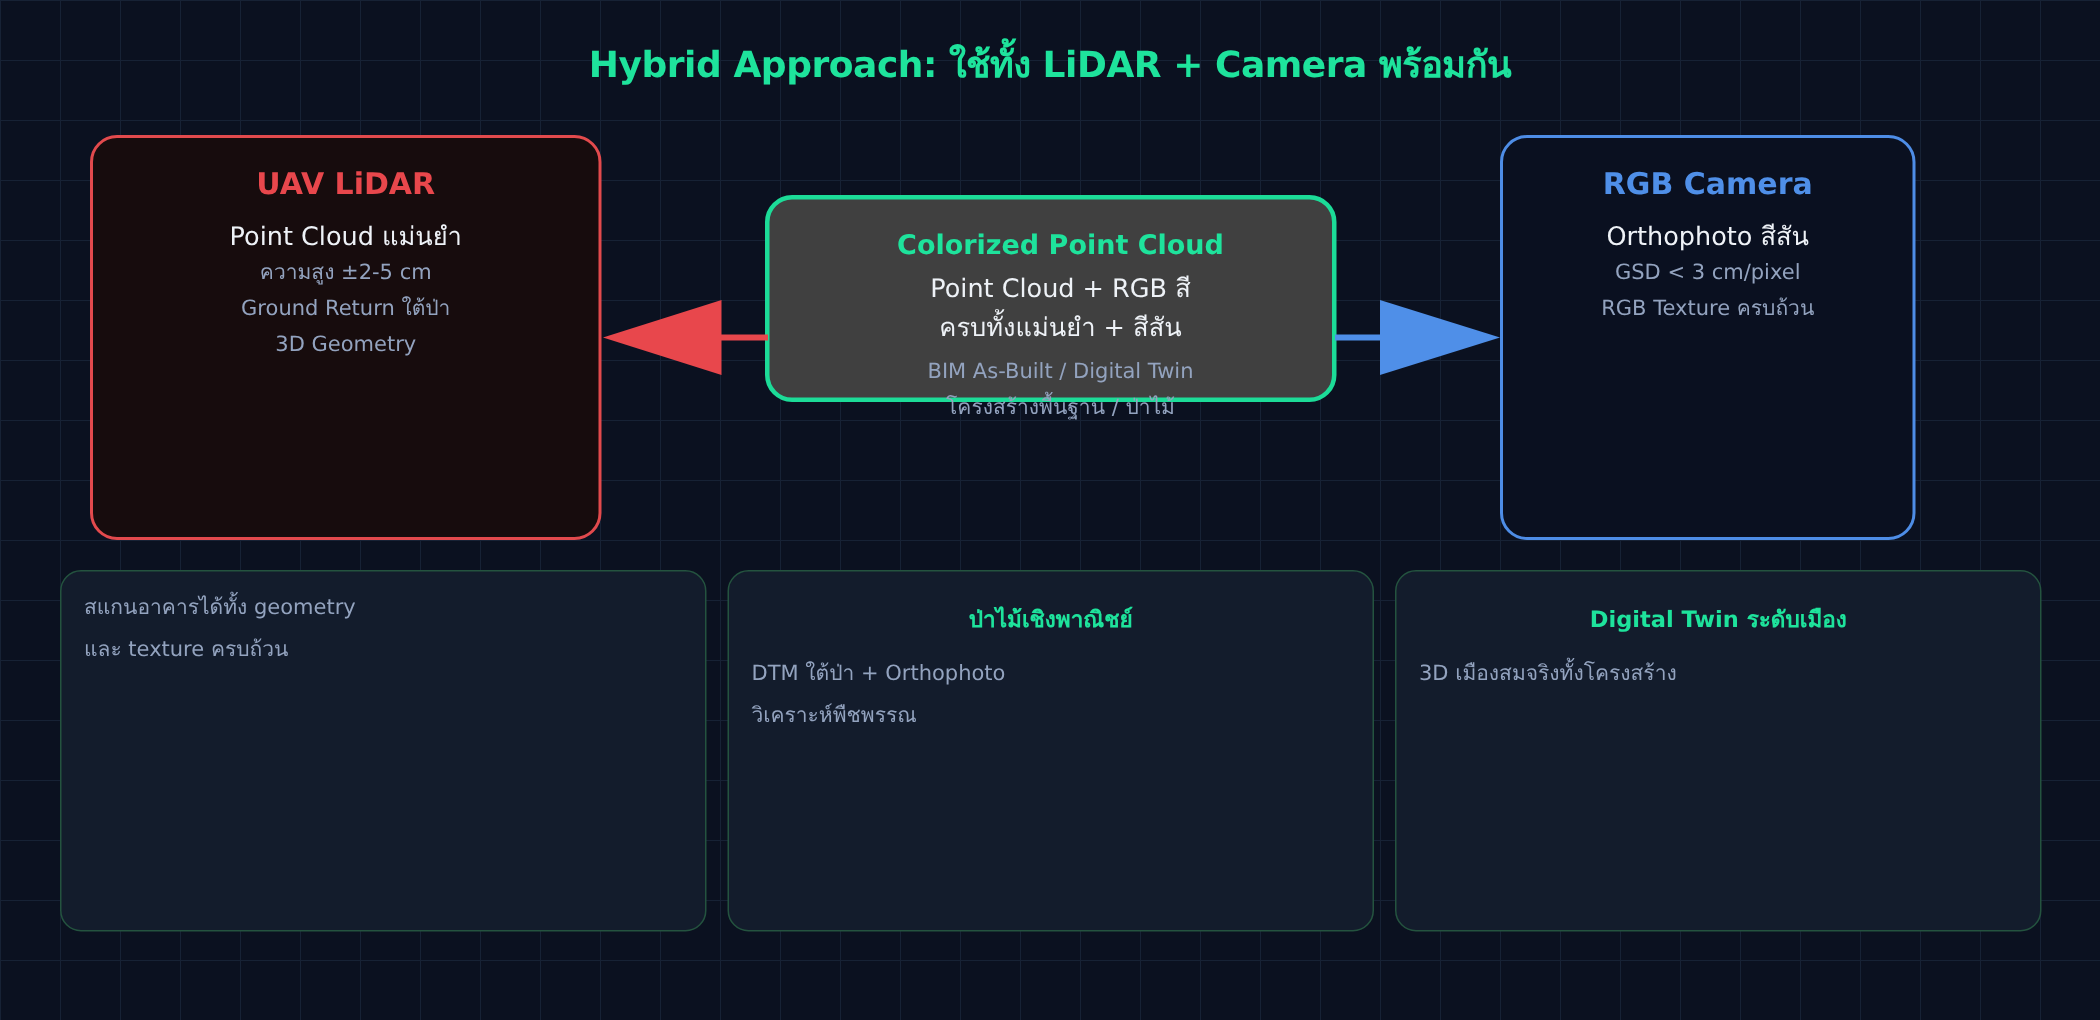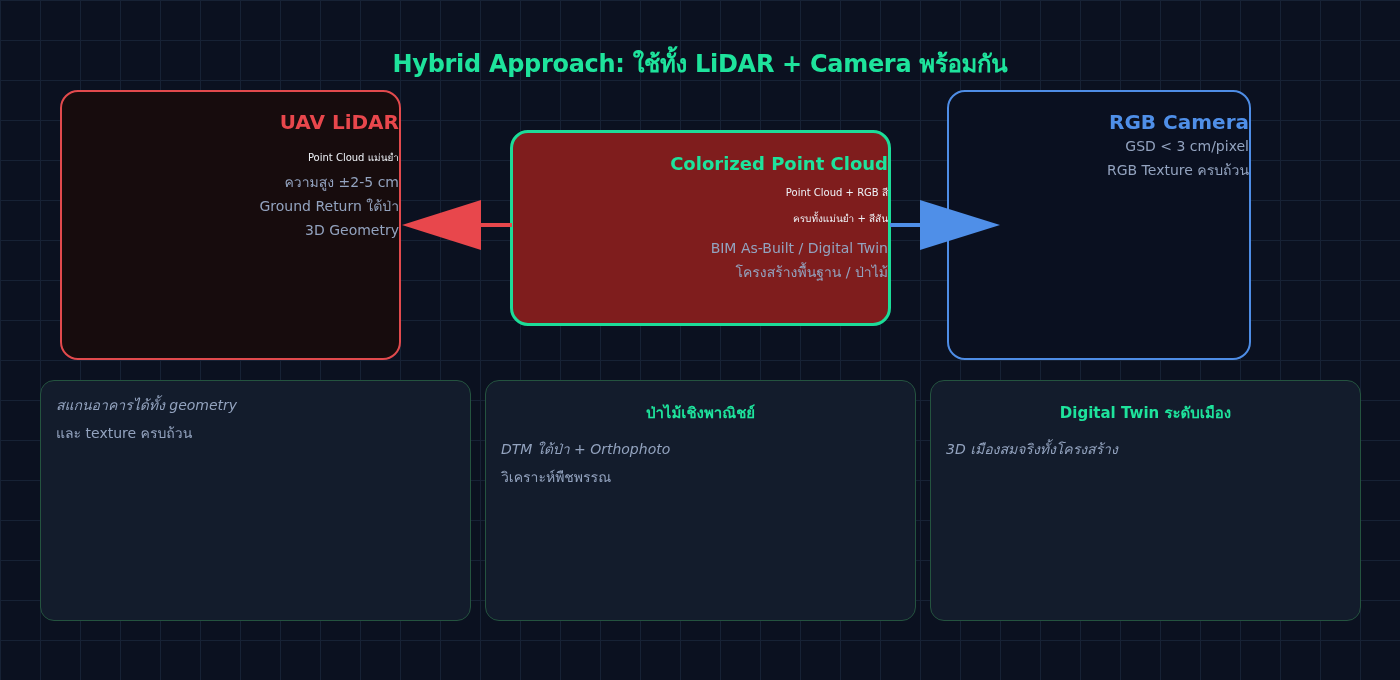--- a/index.html
+++ b/index.html
@@ -7,45 +7,45 @@
     width: 1400px; height: 680px; position: relative; overflow: hidden;
     background-color: #0b1120;
     background-image:
       linear-gradient(to right, #172235 1px, transparent 1px),
       linear-gradient(to bottom, #172235 1px, transparent 1px);
     background-size: 40px 40px;
     background-position: 0 0;
     font-family: "DejaVu Sans", sans-serif;
   }
   .title {
-    position: absolute; left: 0; top: 44px; width: 1400px; text-align: center;
+    position: absolute; left: 0; top: 23px; width: 1400px; text-align: center;
     font-size: 24px; font-weight: bold; color: #1ee39c; letter-spacing: -0.3px;
   }
   .box {
-    position: absolute; box-sizing: border-box; border-radius: 18px; text-align: right;
+    position: absolute; box-sizing: border-box; border-radius: 18px; text-align: center;
   }
   .box .h { font-weight: bold; font-size: 20px; margin-top: 18px; }
-  .box .main { color: #eef2f7; font-size: 10px; }
+  .box .main { color: #eef2f7; font-size: 17px; }
   .box .sub { color: #93a3bf; font-size: 14px; }
   #lidar { left: 60px; top: 90px; width: 341px; height: 270px; background: #170c0d; border: 2px solid #e24a4d; }
   #lidar .h { color: #e8474c; }
-  #camera { left: 947px; top: 90px; width: 304px; height: 270px; background: #0a1020; border: 2px solid #4e8de6; }
+  #camera { left: 1000px; top: 90px; width: 277px; height: 270px; background: #0a1020; border: 2px solid #4e8de6; }
   #camera .h { color: #4f8fe8; }
-  #center { left: 510px; top: 130px; width: 381px; height: 196px; background: #7f1d1d; border: 3px solid #1cdc98; padding-left: 13px; }
+  #center { left: 510px; top: 130px; width: 381px; height: 138px; background: #404040; border: 3px solid #1cdc98; padding-left: 13px; }
   #center .h { color: #1ee39c; font-size: 18px; margin-top: 20px; }
   .line { line-height: 24px; }
   .lines-gap { margin-top: 12px; }
   .arrow { position: absolute; }
   .card {
     position: absolute; top: 380px; width: 431px; height: 241px; box-sizing: border-box;
     border: 1px solid #24533f; border-radius: 14px; background: #131c2c;
   }
   .card .ct { text-align: center; color: #1ee39c; font-weight: bold; font-size: 15px; margin-top: 20px; }
   .card .cl { color: #93a3bf; font-size: 14px; padding-left: 15px; line-height: 28px; }
-  .card .cls { margin-top: 10px; font-style: italic; }
+  .card .cls { margin-top: 10px; }
 </style>
 </head>
 <body>
 
 <div class="title">Hybrid Approach: ใช้ทั้ง LiDAR + Camera พร้อมกัน</div>
 
 <div class="box" id="lidar">
   <div class="h">UAV LiDAR</div>
   <div class="main line lines-gap">Point Cloud แม่นยำ</div>
   <div class="sub line">ความสูง ±2-5 cm</div>
@@ -56,20 +56,21 @@
 <div class="box" id="center">
   <div class="h">Colorized Point Cloud</div>
   <div class="main" style="line-height:26px;margin-top:6px;">Point Cloud + RGB สี</div>
   <div class="main" style="line-height:26px;">ครบทั้งแม่นยำ + สีสัน</div>
   <div class="sub line" style="margin-top:4px;">BIM As-Built / Digital Twin</div>
   <div class="sub line">โครงสร้างพื้นฐาน / ป่าไม้</div>
 </div>
 
 <div class="box" id="camera">
   <div class="h">RGB Camera</div>
+  <div class="main line lines-gap">Orthophoto สีสัน</div>
   <div class="sub line">GSD &lt; 3 cm/pixel</div>
   <div class="sub line">RGB Texture ครบถ้วน</div>
 </div>
 
 <svg class="arrow" style="left:400px;top:195px;" width="112" height="60">
   <rect x="80" y="28" width="32" height="4" fill="#e8474c"></rect>
   <polygon points="2,30 81,5 81,55" fill="#e8474c"></polygon>
 </svg>
 <svg class="arrow" style="left:890px;top:195px;" width="112" height="60">
   <rect x="0" y="28" width="32" height="4" fill="#4f8fe8"></rect>

